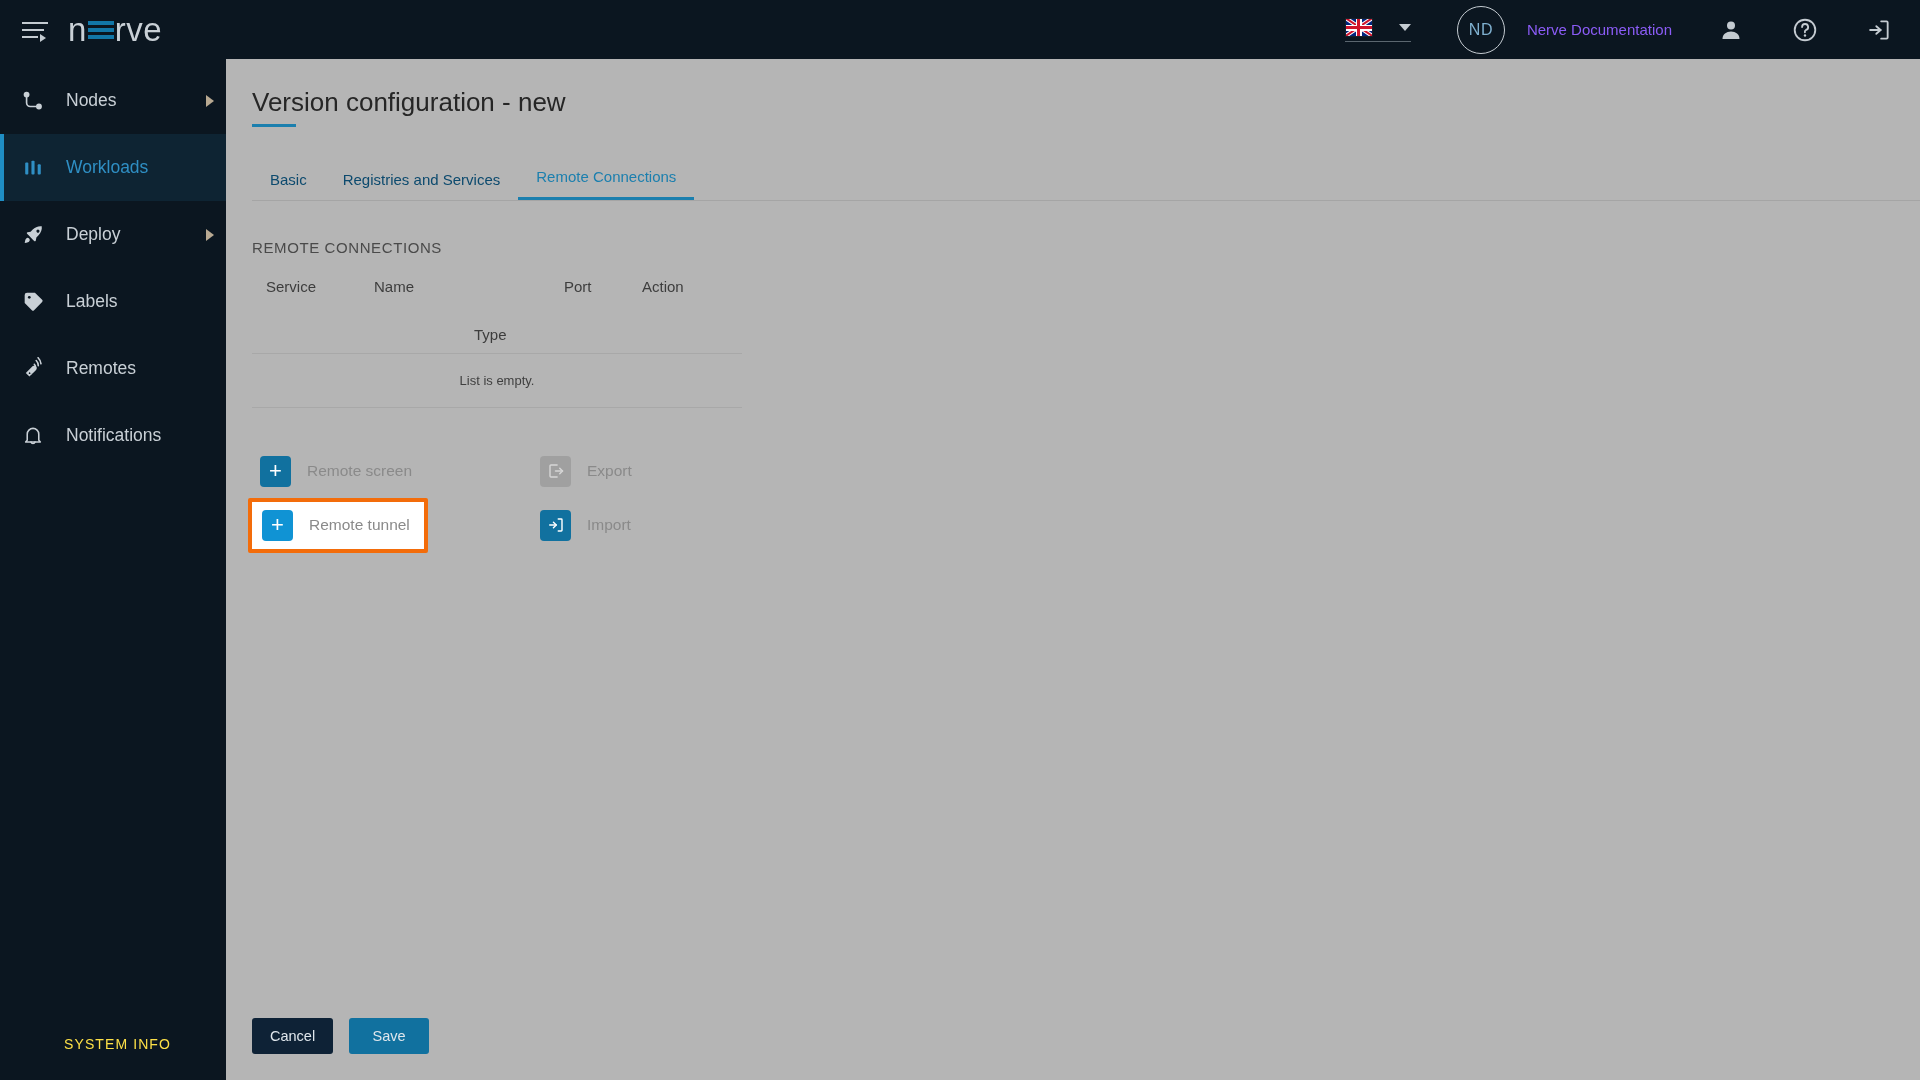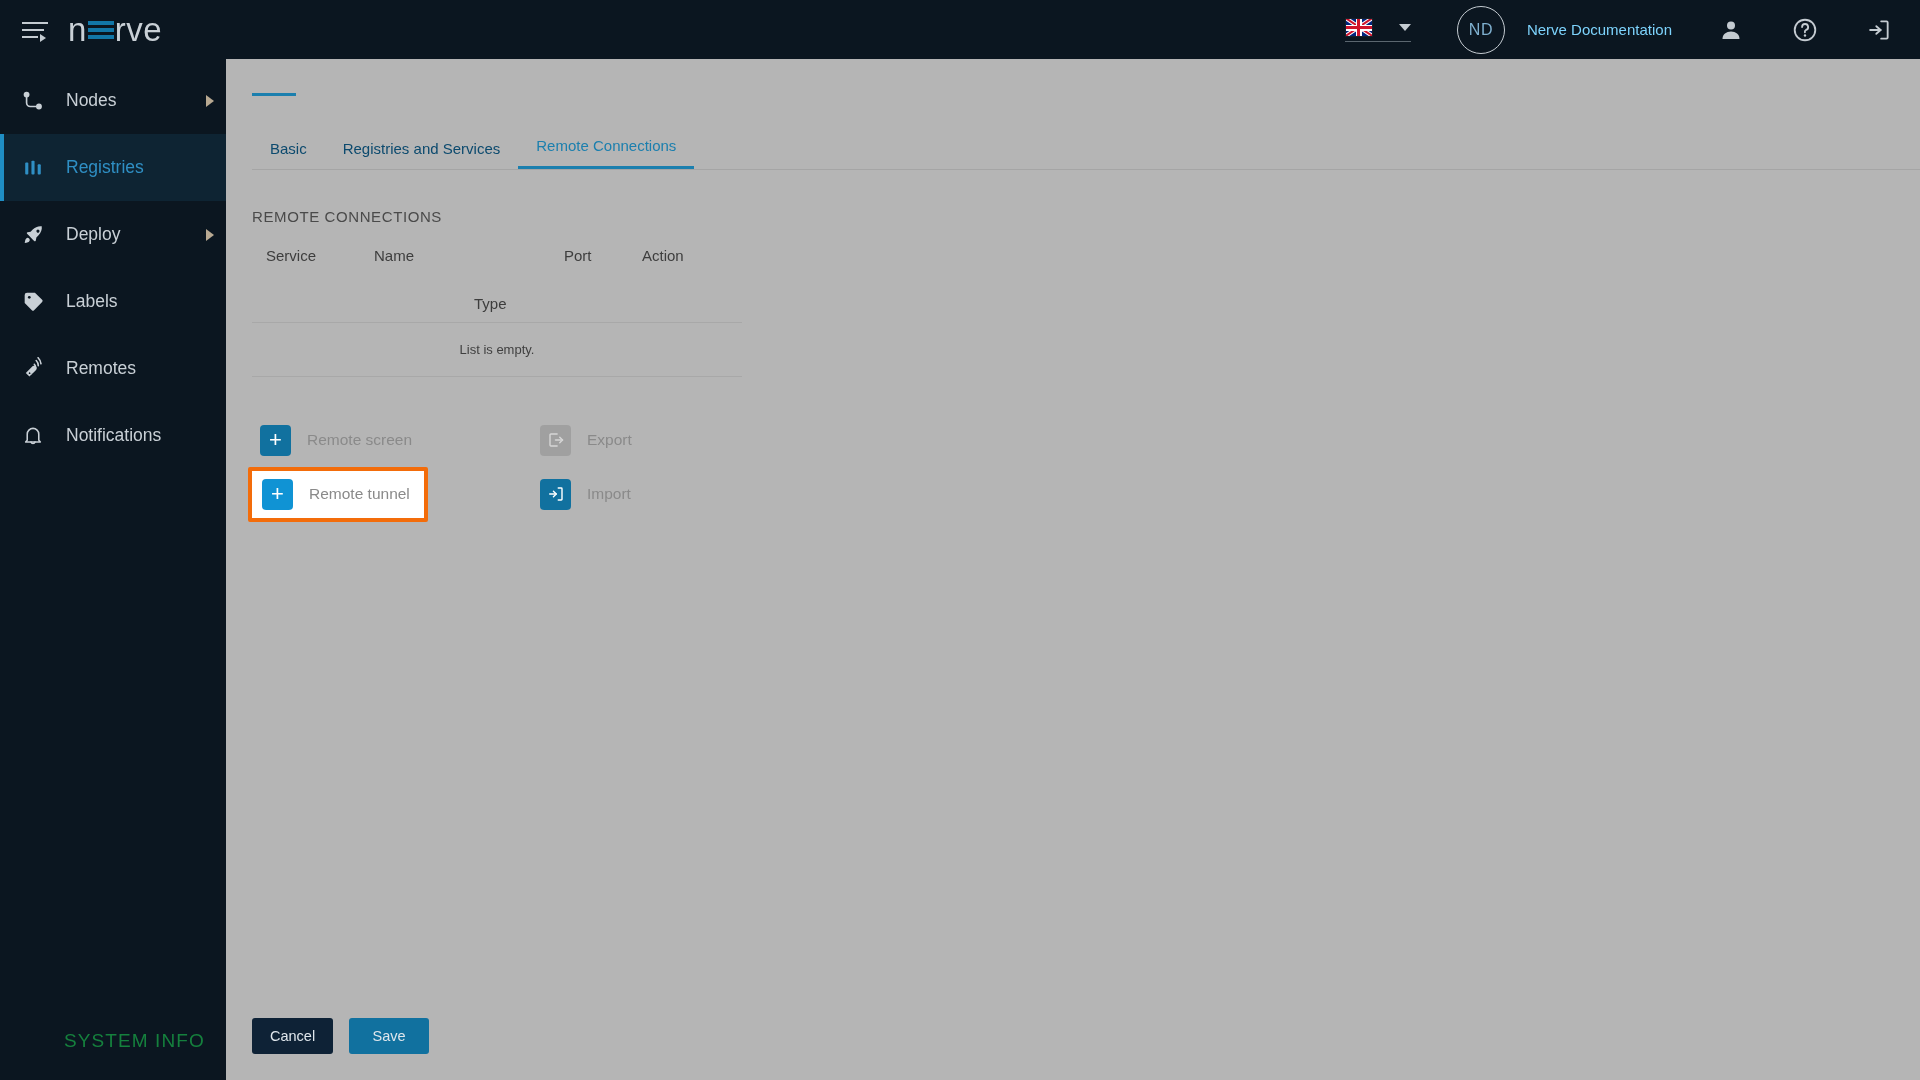--- a/index.html
+++ b/index.html
@@ -101,21 +101,21 @@
   }
   .avatar {
     width: 48px; height: 48px; border-radius: 50%;
     border: 1px solid #c4cbd1;
     display:flex;align-items:center;justify-content:center;
     color:#7fb0cf; font-size: 16px; letter-spacing: 0.5px;
     margin-right: 22px;
     cursor: pointer;
   }
   .doc-name {
-    color:#7dd3fc; font-size: 15px; margin-right: 44px; white-space: nowrap;
+    color:#8b5cf6; font-size: 15px; margin-right: 44px; white-space: nowrap;
   }
   .hicon { width: 30px; height: 30px; margin-right: 44px; cursor: pointer; color:#c4cbd1; display:flex;align-items:center;justify-content:center;}
   .hicon:last-child { margin-right: 0; }
   .hicon svg { display:block; }
 
   
   .body { display: flex; flex: 1 1 auto; min-height: 0; }
 
   
   .sidebar {
@@ -144,21 +144,21 @@
   .nav-item.active::before {
     content:''; position:absolute; left:0; top:0; bottom:0; width: 4px; background:#1f8ec4;
   }
   .nav-arrow {
     position:absolute; right: 12px; top: 50%; transform: translateY(-50%);
     width:0;height:0;border-top:6px solid transparent;border-bottom:6px solid transparent;
     border-left:8px solid #b8a992;
   }
   .sysinfo {
     margin-top:auto; padding: 0 0 28px 64px;
-    color:#15803d; font-size: 19px; letter-spacing: 1.1px;
+    color:#fde047; font-size: 14px; letter-spacing: 1.1px;
     cursor: pointer;
   }
 
   
   .main {
     flex: 1 1 auto; background:#b5b5b5; position: relative;
     display:flex; flex-direction: column; min-width:0;
   }
   .title-wrap { padding-left: 26px; padding-top: 28px; }
   .title-wrap .t { font-size: 26px; color:#262626; }
@@ -330,21 +330,21 @@
         </div>
 
         <div class="nav-item active">
           <span class="ico">
             <svg width="22" height="22" viewBox="0 0 24 24" fill="currentColor">
               <rect x="3.5" y="6" width="3.4" height="13" rx="1"></rect>
               <rect x="10.3" y="4" width="3.4" height="15" rx="1"></rect>
               <rect x="17.1" y="8" width="3.4" height="11" rx="1"></rect>
             </svg>
           </span>
-          <span class="lbl">Registries</span>
+          <span class="lbl">Workloads</span>
         </div>
 
         <div class="nav-item">
           <span class="ico">
             <svg width="23" height="23" viewBox="0 0 24 24" fill="currentColor">
               <path d="M20.6 3.4c-3.4-.5-7 .9-9.4 3.3L9 9l-3.2.6a1 1 0 0 0-.5 1.7l1.6 1.6 4.2 4.2 1.6 1.6a1 1 0 0 0 1.7-.5L15 15l2.3-2.2c2.4-2.4 3.8-6 3.3-9.4zM15.5 9.6a1.6 1.6 0 1 1 2.3-2.3 1.6 1.6 0 0 1-2.3 2.3z"></path>
               <path d="M4.2 16.4c-1 1-1.3 4.4-1.3 4.4s3.4-.3 4.4-1.3a2.2 2.2 0 1 0-3.1-3.1z"></path>
             </svg>
           </span>
           <span class="lbl">Deploy</span>
@@ -385,20 +385,21 @@
           <span class="lbl">Notifications</span>
         </div>
 
       </div>
       <div class="sysinfo">SYSTEM INFO</div>
     </div>
 
     <div class="main">
 
       <div class="title-wrap">
+        <div class="t">Version configuration - new</div>
         <div class="title-underline"></div>
       </div>
 
       <div class="tabs">
         <div class="tab">Basic</div>
         <div class="tab">Registries and Services</div>
         <div class="tab active">Remote Connections</div>
       </div>
 
       <div class="section-title">REMOTE CONNECTIONS</div>

